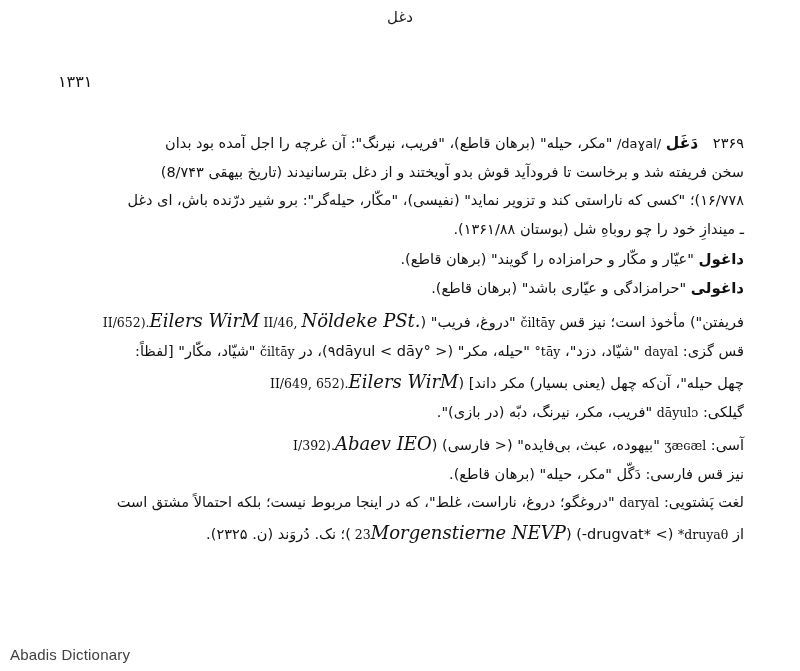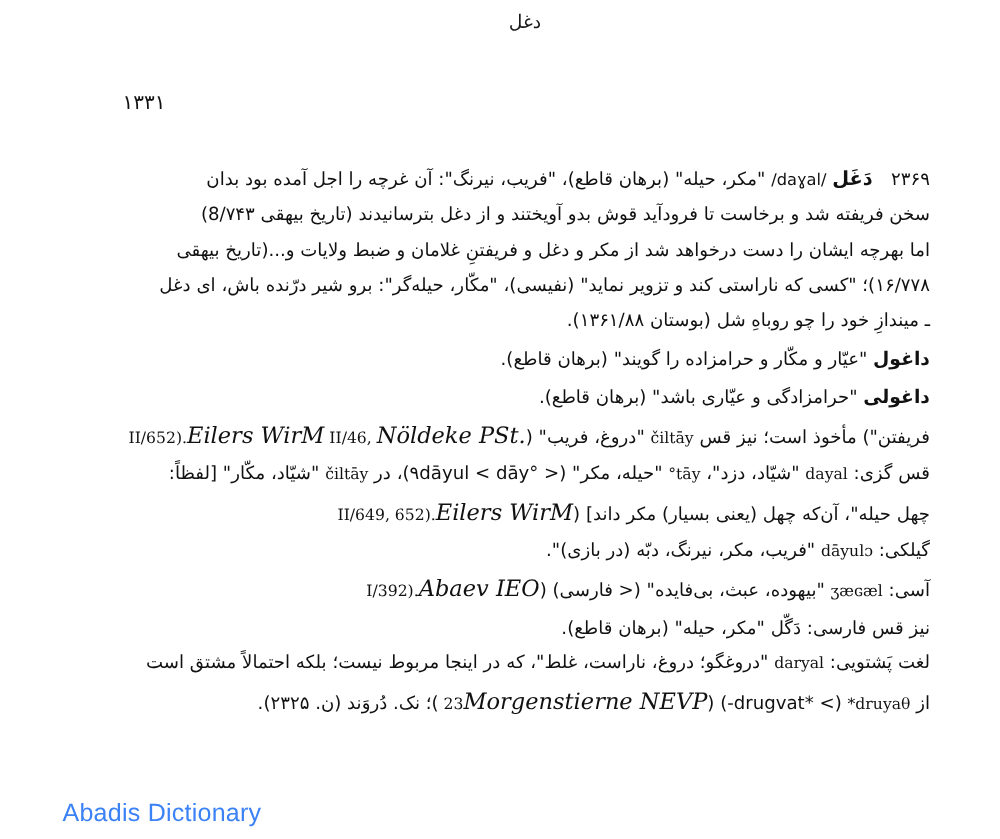--- a/index.html
+++ b/index.html
@@ -13,21 +13,20 @@
     position: relative;
     overflow: hidden;
     font-family: "DejaVu Sans", sans-serif;
     color: #111111;
   }
 
   .page {
     position: absolute;
     inset: 0;
     padding: 0;
-    margin-left: 40px;
   }
 
   
   .header-word {
     position: absolute;
     top: 8px;
     left: 0;
     right: 0;
     text-align: center;
     font-size: 15px;
@@ -113,22 +112,22 @@
     margin-top: 2px;
   }
 
   
   .credit {
     position: absolute;
     left: 10px;
     bottom: 8px;
     direction: ltr;
     font-family: "Liberation Sans", sans-serif;
-    font-size: 20px;
-    color: #3b82f6;
+    font-size: 15px;
+    color: #404040;
     letter-spacing: 0.2px;
   }
 </style>
 </head>
 <body>
 
 <div class="page">
 
   <div class="header-word">دغل</div>
 
@@ -138,21 +137,20 @@
 
   <div class="entry">
 
     <p class="p">
       <span class="entry-num">۲۳۶۹</span>
       <span class="headword">دَغَل</span>
       <span class="translit">/daɣal/</span>
       <span>"مکر، حیله" (برهان قاطع)، "فریب، نیرنگ": آن غرچه را اجل آمده بود بدان</span>
     </p>
     <p class="p">سخن فریفته شد و برخاست تا فرودآید قوش بدو آویختند و از دغل بترسانیدند (تاریخ بیهقی 8/۷۴۳)</p>
-    <p class="p">اما بهرچه ایشان را دست درخواهد شد از مکر و دغل و فریفتنِ غلامان و ضبط ولایات و...(تاریخ بیهقی</p>
     <p class="p">۱۶/۷۷۸)؛ "کسی که ناراستی کند و تزویر نماید" (نفیسی)، "مکّار، حیله‌گر": برو شیر درّنده باش، ای دغل</p>
     <p class="p">ـ میندازِ خود را چو روباهِ شل (بوستان ۱۳۶۱/۸۸).</p>
 
     <p class="p indent-block">
       <span class="sub-head">داغول</span>
       <span>"عیّار و مکّار و حرامزاده را گویند" (برهان قاطع).</span>
     </p>
 
     <p class="p">
       <span class="sub-head">داغولی</span>

